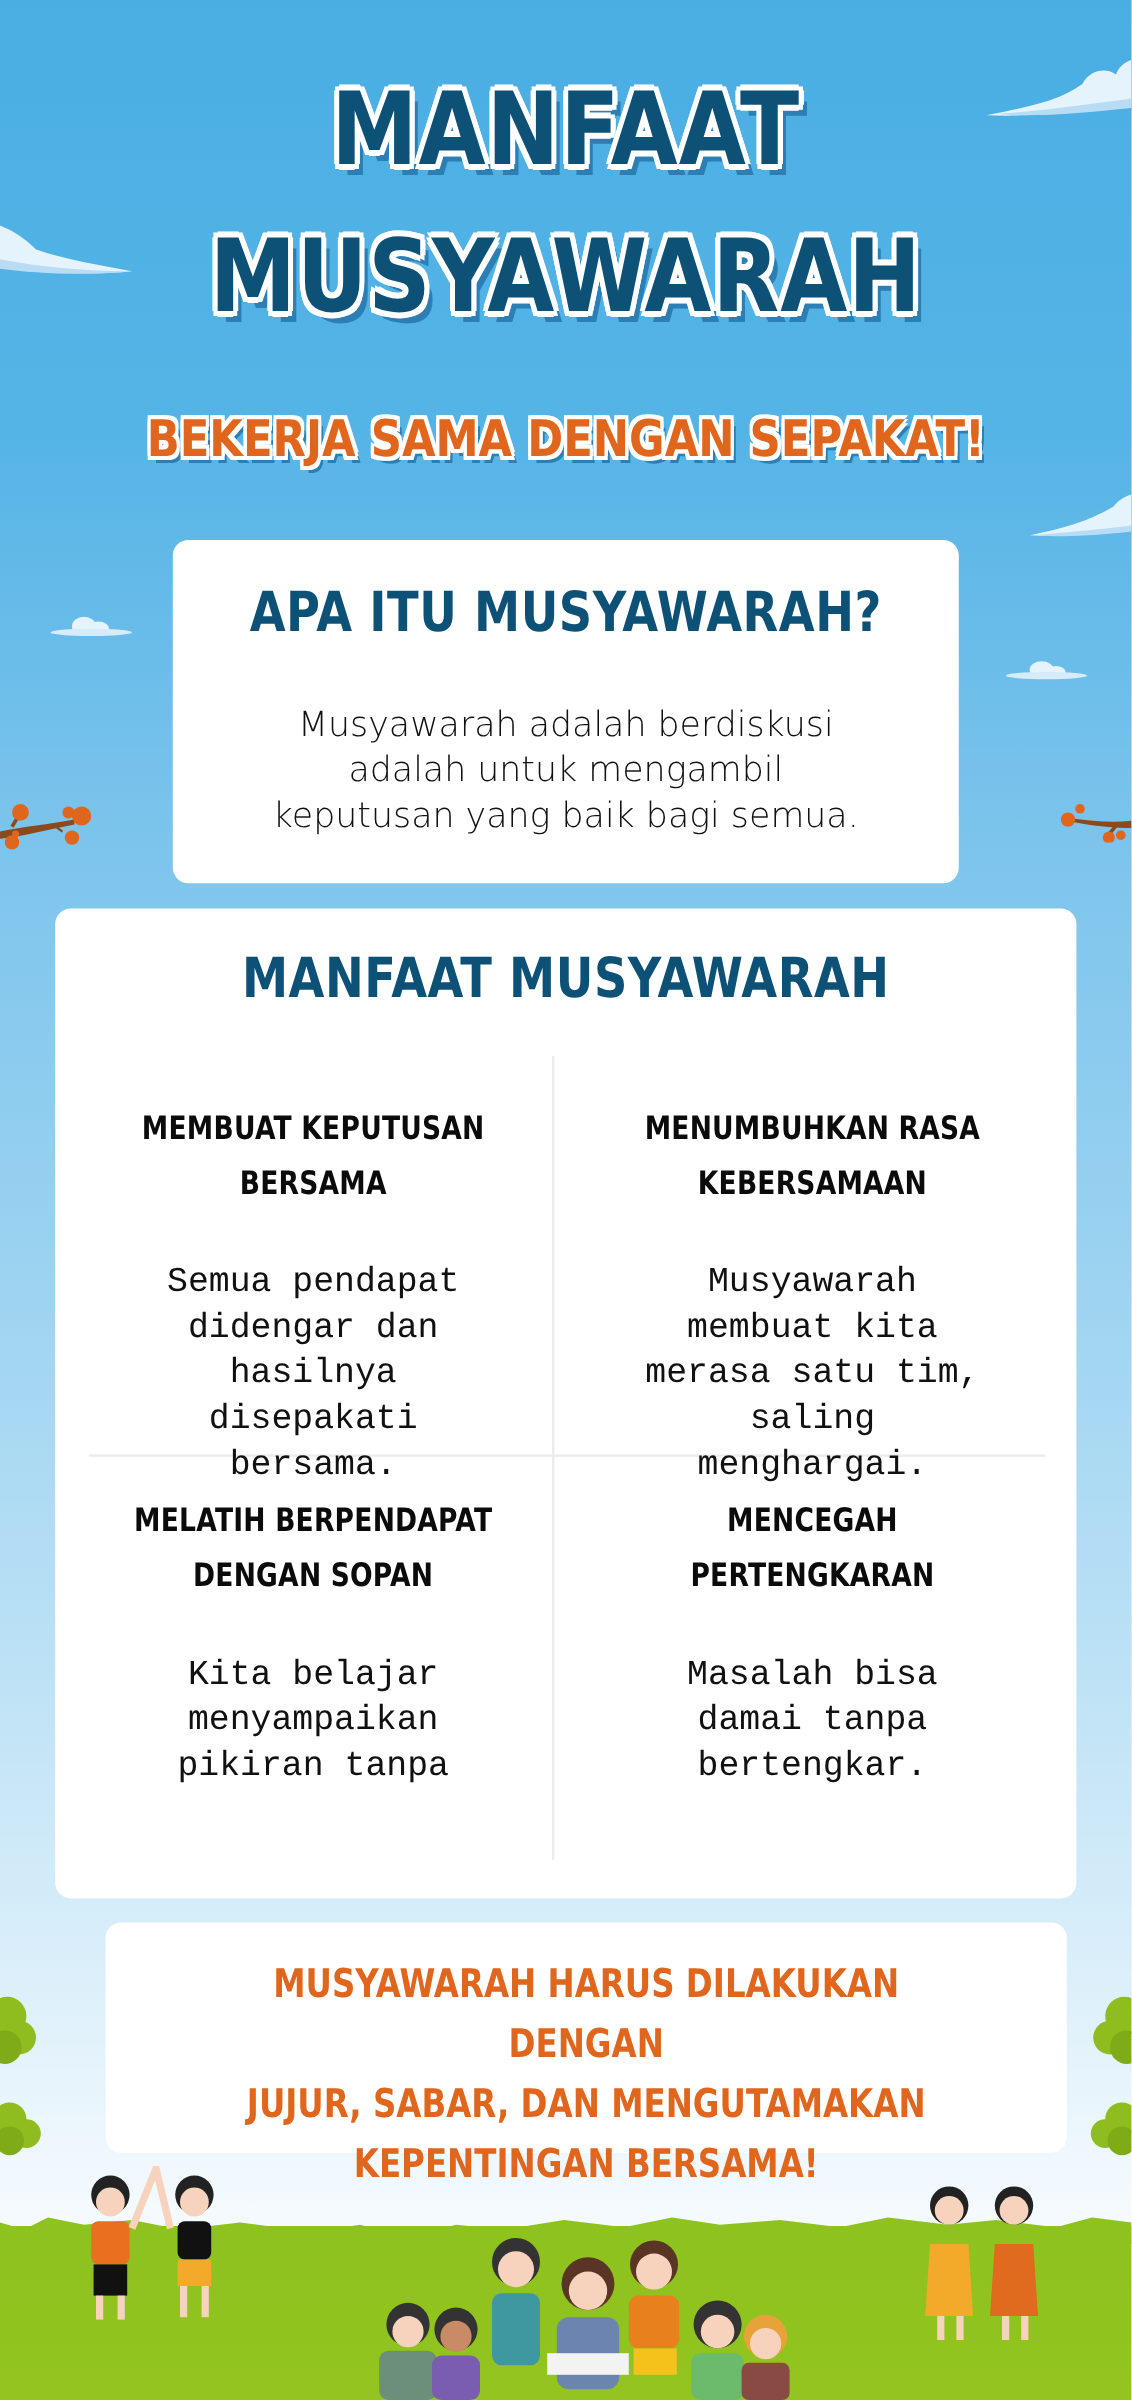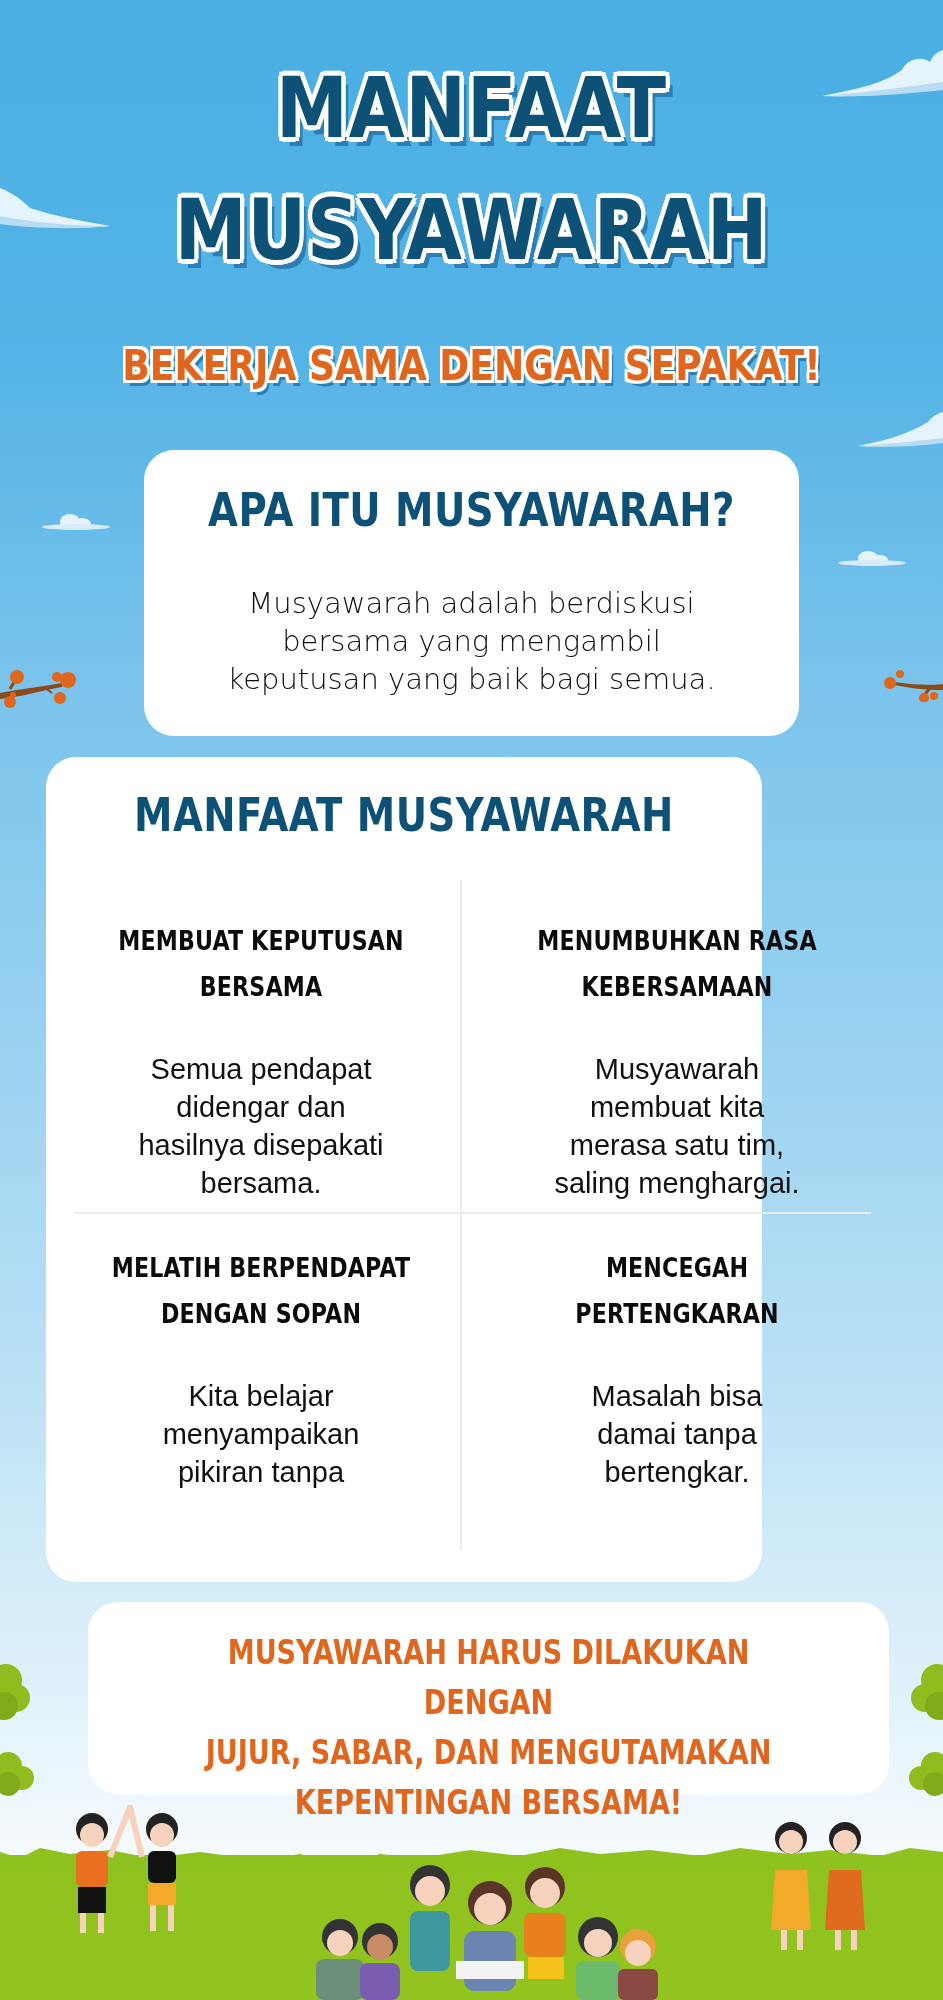--- a/index.html
+++ b/index.html
@@ -28,23 +28,23 @@
     position: absolute; left: 0; width: 943px; top: 338px; text-align: center;
     font-family: "DejaVu Sans", sans-serif; font-weight: 900; font-size: 42px; line-height: 56px;
     color: #e0661e; transform: scaleX(0.86);
     text-shadow:
       -3px -3px 0 #fff, 3px -3px 0 #fff, -3px 3px 0 #fff, 3px 3px 0 #fff,
       0 -3px 0 #fff, 0 3px 0 #fff, -3px 0 0 #fff, 3px 0 0 #fff,
       5px 6px 0 #2b7fb4;
   }
 
   
-  .card { position: absolute; background: #fff; border-radius: 30px; }
+  .card { position: absolute; background: #fff; border-radius: 13px; }
   .card-what { left: 144px; top: 450px; width: 655px; height: 286px; }
-  .card-benefits { left: 46px; top: 757px; width: 716px; height: 825px; }
+  .card-benefits { left: 46px; top: 757px; width: 851px; height: 825px; }
   .card-note { left: 88px; top: 1602px; width: 801px; height: 192px; }
 
   .heading {
     font-family: "DejaVu Sans", sans-serif; font-weight: 900; color: #0d5177;
     text-align: center; letter-spacing: 0.5px;
   }
   .what-heading { position: absolute; left: 0; width: 100%; top: 30px; font-size: 46px; line-height: 60px; transform: scaleX(0.84); }
   .what-body {
     position: absolute; left: 0; width: 100%; top: 134px; text-align: center;
     font-family: "DejaVu Sans", sans-serif; font-weight: 300; font-size: 29px; line-height: 38px; color: #111;
@@ -54,21 +54,21 @@
   .divider-v { position: absolute; left: 414px; top: 123px; width: 2px; height: 670px; background: #ececec; }
   .divider-h { position: absolute; left: 28px; top: 455px; width: 797px; height: 2px; background: #ececec; }
 
   .cell { position: absolute; width: 390px; text-align: center; margin-top: 18px; }
   .cell-title {
     font-family: "DejaVu Sans", sans-serif; font-weight: 900; font-size: 27px; line-height: 46px;
     color: #0b0b0b; transform: scaleX(0.82); letter-spacing: 0.2px;
   }
   .cell-body {
     margin-top: 40px;
-    font-family: Liberation Sans, sans-serif; font-weight: 300; font-size: 29px; line-height: 38px; color: #111;
+    font-family: Liberation Mono, monospace; font-weight: 300; font-size: 29px; line-height: 38px; color: #111;
     padding: 0 40px;
     text-align: center;
   }
   .c0 { left: 20px; top: 143px; }
   .c1 { left: 436px; top: 143px; }
   .c2 { left: 20px; top: 470px; }
   .c3 { left: 436px; top: 470px; }
 
   .note-text {
     position: absolute; left: 0; width: 100%; top: 26px; text-align: center;
@@ -209,21 +209,21 @@
 </svg>
 
 <div class="title title-1">MANFAAT</div>
 <div class="title title-2">MUSYAWARAH</div>
 <div class="subtitle">BEKERJA SAMA DENGAN SEPAKAT!</div>
 
 <div class="card card-what">
   <div class="heading what-heading">APA ITU MUSYAWARAH?</div>
   <div class="what-body">
     <div>Musyawarah adalah berdiskusi</div>
-    <div>bersama yang mengambil</div>
+    <div>adalah untuk mengambil</div>
     <div>keputusan yang baik bagi semua.</div>
   </div>
 </div>
 
 <div class="card card-benefits">
   <div class="heading benefits-heading">MANFAAT MUSYAWARAH</div>
   <div class="divider-v"></div>
   <div class="divider-h"></div>
 
   <div class="cell c0">

